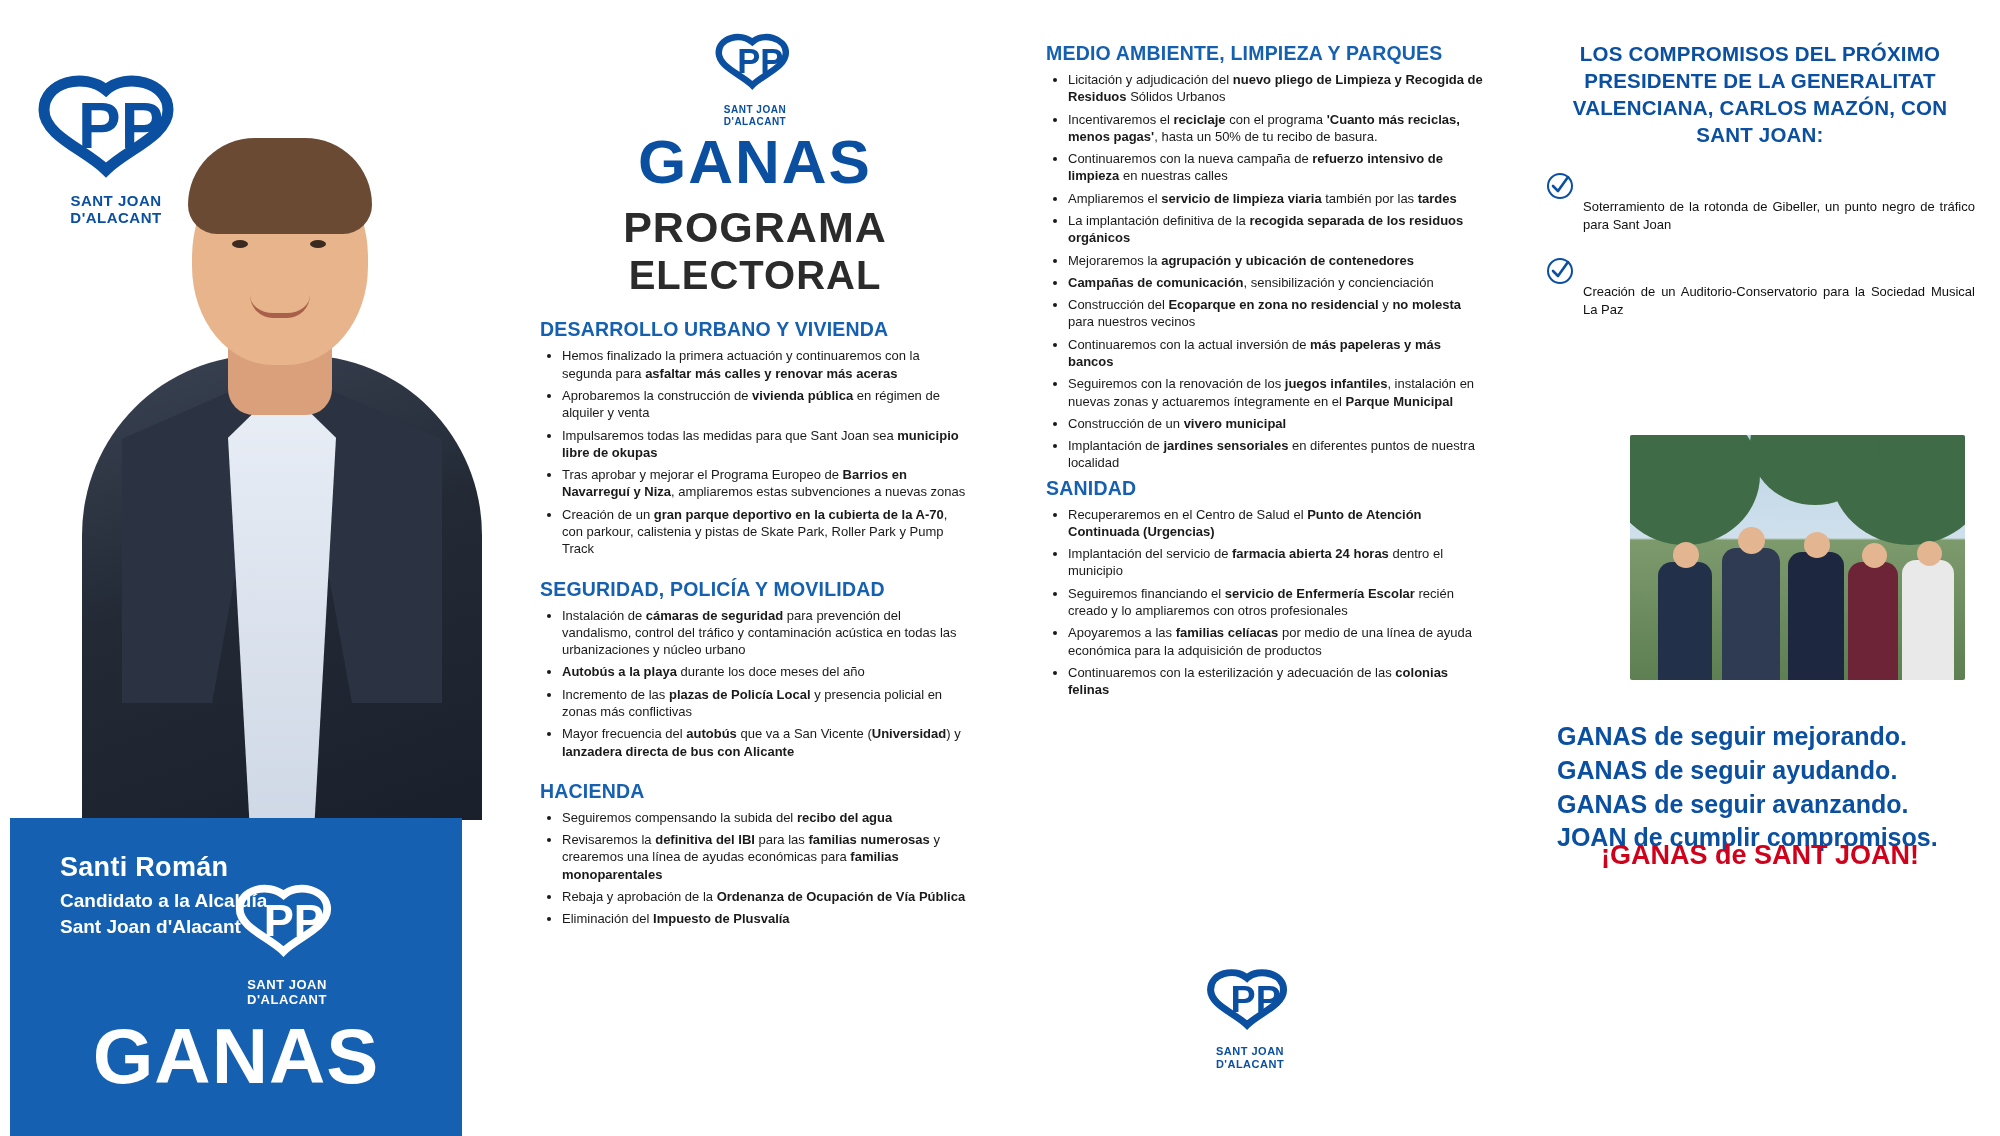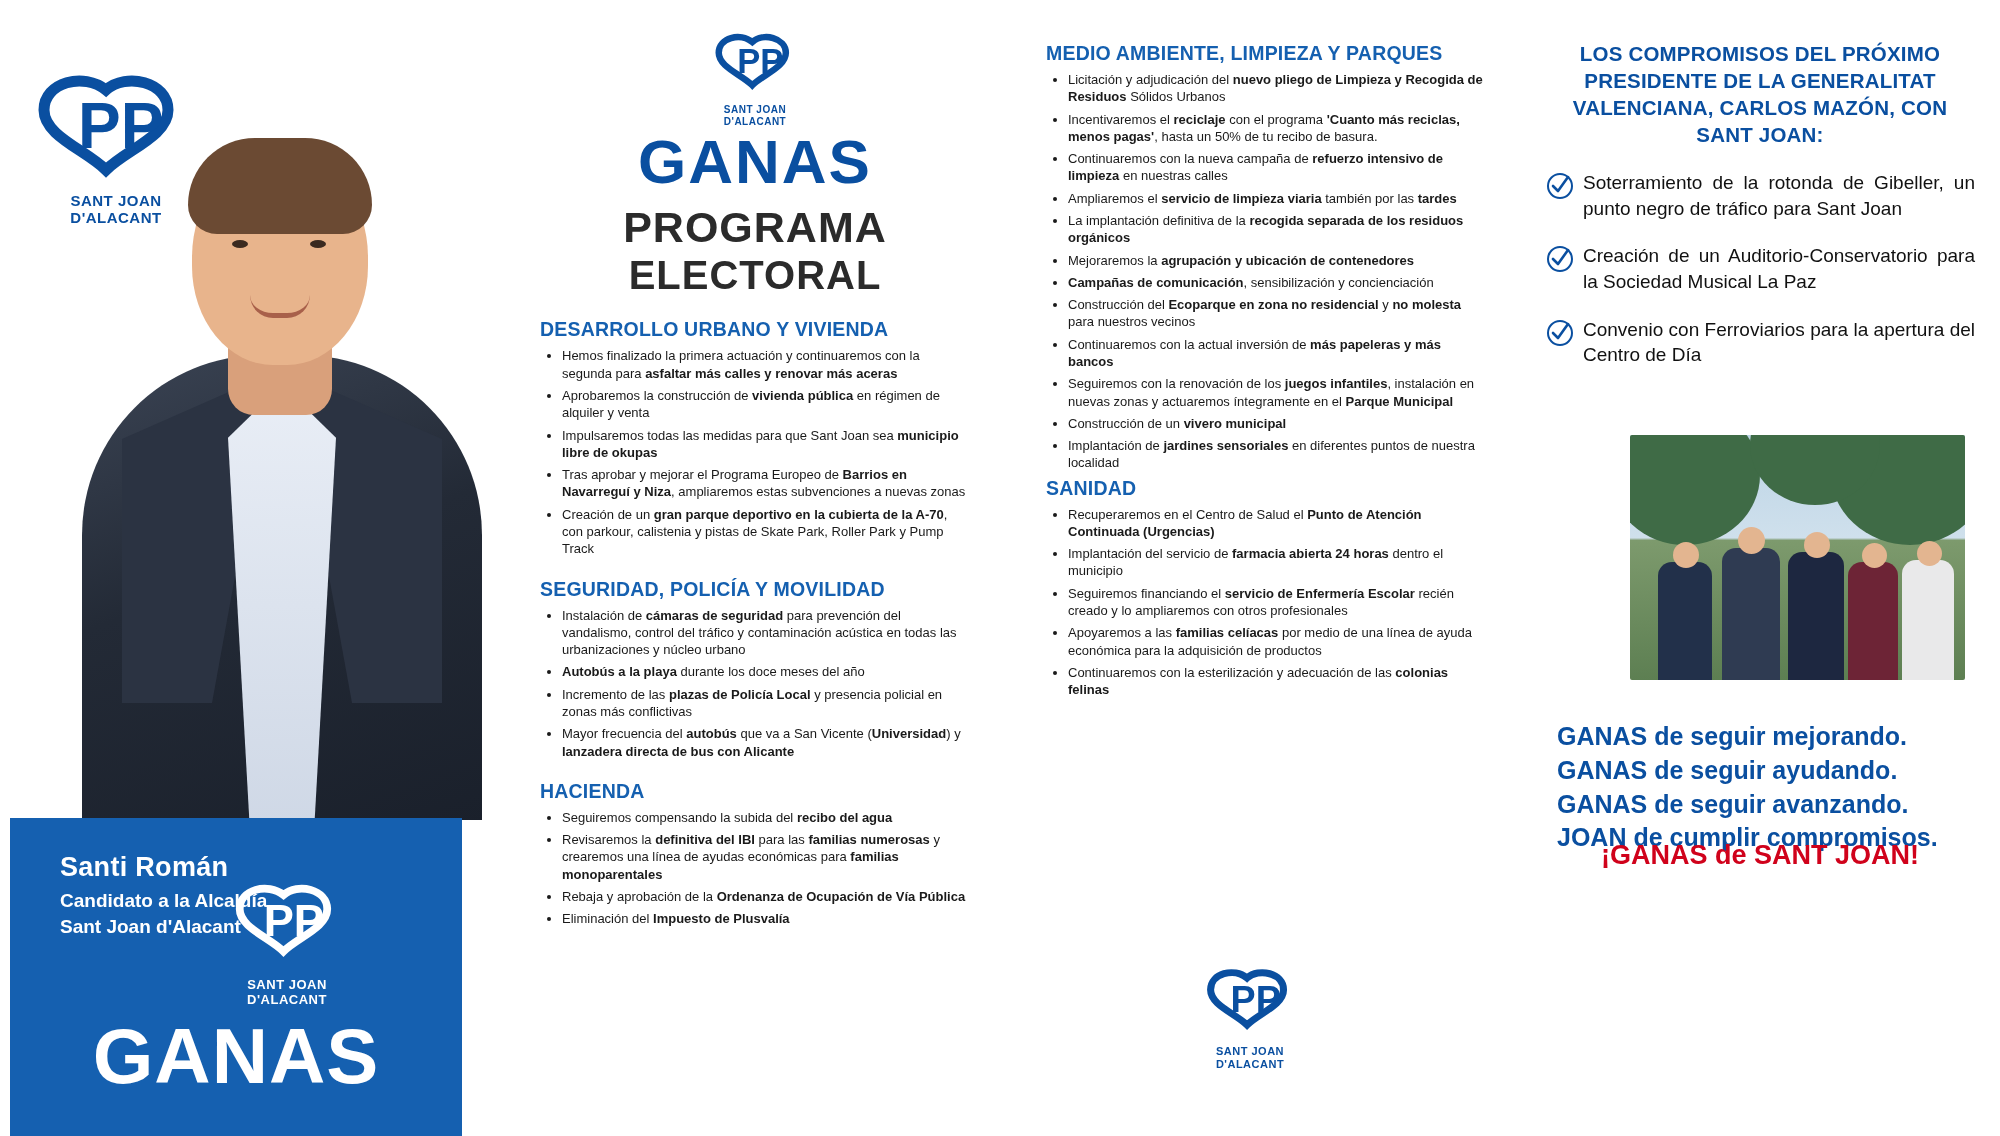--- a/index.html
+++ b/index.html
@@ -124,21 +124,21 @@
     letter-spacing:.2px;
   }
   .check-list{margin-top:22px;}
   .check-item{
     display:flex;align-items:flex-start;margin-bottom:22px;
   }
   .check-icon{
     flex:0 0 auto;width:30px;height:30px;margin-right:8px;margin-top:1px;
   }
   .check-text{
-    font-size:19px;line-height:1.35;color:#111;text-align:justify;
+    font-size:13px;line-height:1.35;color:#111;text-align:justify;margin-top:28px;
   }
   .photo2{
     position:absolute;left:85px;top:395px;width:335px;height:245px;
     border-radius:2px;overflow:hidden;
     background:linear-gradient(180deg,#bcd4e6 0%,#cfe0ec 42%,#7d9a6d 43%,#5d7f52 100%);
   }
   .tree{position:absolute;background:#3f6b46;border-radius:50%;}
   .p2person{position:absolute;bottom:0;border-radius:14px 14px 0 0;}
   .p2head{position:absolute;border-radius:50%;background:#e3b590;}
   .ganas-lines{
@@ -294,27 +294,20 @@
             </svg></span>
           <span class="check-text">Soterramiento de la rotonda de Gibeller, un punto negro de tráfico para Sant Joan</span>
         </div>
         <div class="check-item">
           <span class="check-icon"><svg width="30" height="30" viewBox="0 0 30 30">
               <circle cx="15" cy="15" r="12" fill="none" stroke="#0a4fa0" stroke-width="2"></circle>
               <path d="M8 15 L13 20 L23 6" fill="none" stroke="#0a4fa0" stroke-width="2.6" stroke-linecap="round" stroke-linejoin="round"></path>
             </svg></span>
           <span class="check-text">Creación de un Auditorio-Conservatorio para la Sociedad Musical La Paz</span>
         </div>
-        <div class="check-item">
-          <span class="check-icon"><svg width="30" height="30" viewBox="0 0 30 30">
-              <circle cx="15" cy="15" r="12" fill="none" stroke="#0a4fa0" stroke-width="2"></circle>
-              <path d="M8 15 L13 20 L23 6" fill="none" stroke="#0a4fa0" stroke-width="2.6" stroke-linecap="round" stroke-linejoin="round"></path>
-            </svg></span>
-          <span class="check-text">Convenio con Ferroviarios para la apertura del Centro de Día</span>
-        </div>
       </div>
 
     <div class="photo2">
       <div class="tree" style="left:-20px;top:-30px;width:150px;height:140px;"></div>
       <div class="tree" style="right:-25px;top:-40px;width:160px;height:150px;"></div>
       <div class="tree" style="left:120px;top:-50px;width:130px;height:120px;"></div>
 
       <div class="p2person" style="left:28px;width:54px;height:118px;background:#22304a;"></div>
       <div class="p2head" style="left:43px;bottom:112px;width:26px;height:26px;"></div>
 

